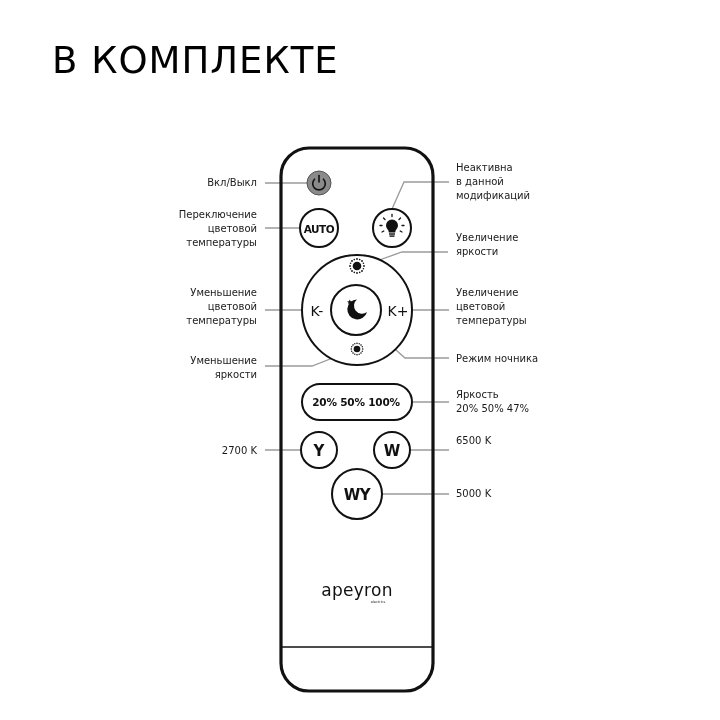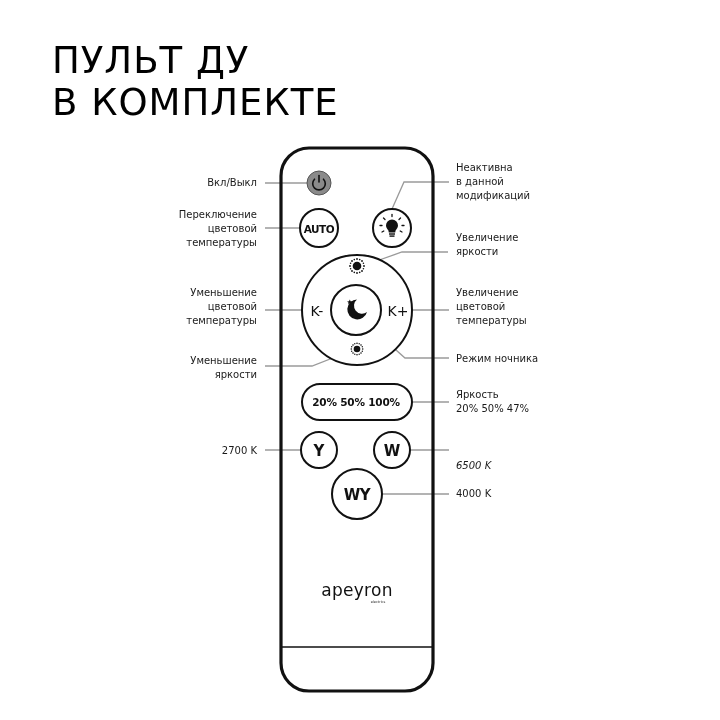--- a/index.html
+++ b/index.html
@@ -9,21 +9,20 @@
   .label { position:absolute; font-size:10px; line-height:14px; color:#1a1a1a; font-family:"DejaVu Sans", sans-serif; white-space:pre-line; }
   .label.right { text-align:right; }
   .label.left { text-align:left; }
   svg.diagram { position:absolute; left:0; top:0; }
   .btn-text { font-family:"DejaVu Sans", sans-serif; font-weight:bold; fill:#111; }
 </style>
 </head>
 <body>
 
 <div class="title">
-  <div>ПУЛЬТ ДУ</div>
   <div>В КОМПЛЕКТЕ</div>
 </div>
 
 <svg class="diagram" width="720" height="720" viewBox="0 0 720 720">
 
   <g stroke="#9a9a9a" stroke-width="1.3" fill="none">
     <line x1="265" y1="183" x2="307" y2="183"></line>
     <line x1="265" y1="228" x2="300" y2="228"></line>
     <polyline points="449,182 404,182 392,209"></polyline>
     <polyline points="448,252 402,252 368,264"></polyline>
@@ -180,14 +179,14 @@
 температуры</div>
 <div class="label left" style="left:456px; top:286px;">Увеличение
 цветовой
 температуры</div>
 <div class="label right" style="right:463px; top:354px;">Уменьшение
 яркости</div>
 <div class="label left" style="left:456px; top:352px;text-align:center;">Режим ночника</div>
 <div class="label left" style="left:456px; top:388px;">Яркость
 20% 50% 47%</div>
 <div class="label right" style="right:463px; top:444px;">2700 K</div>
-<div class="label left" style="left:456px; top:459px;font-style:italic;">6500 K</div>
-<div class="label left" style="left:456px; top:487px;">4000 K</div>
+<div class="label left" style="left:456px; top:434px;">6500 K</div>
+<div class="label left" style="left:456px; top:487px;">5000 K</div>
 
 </body></html>

